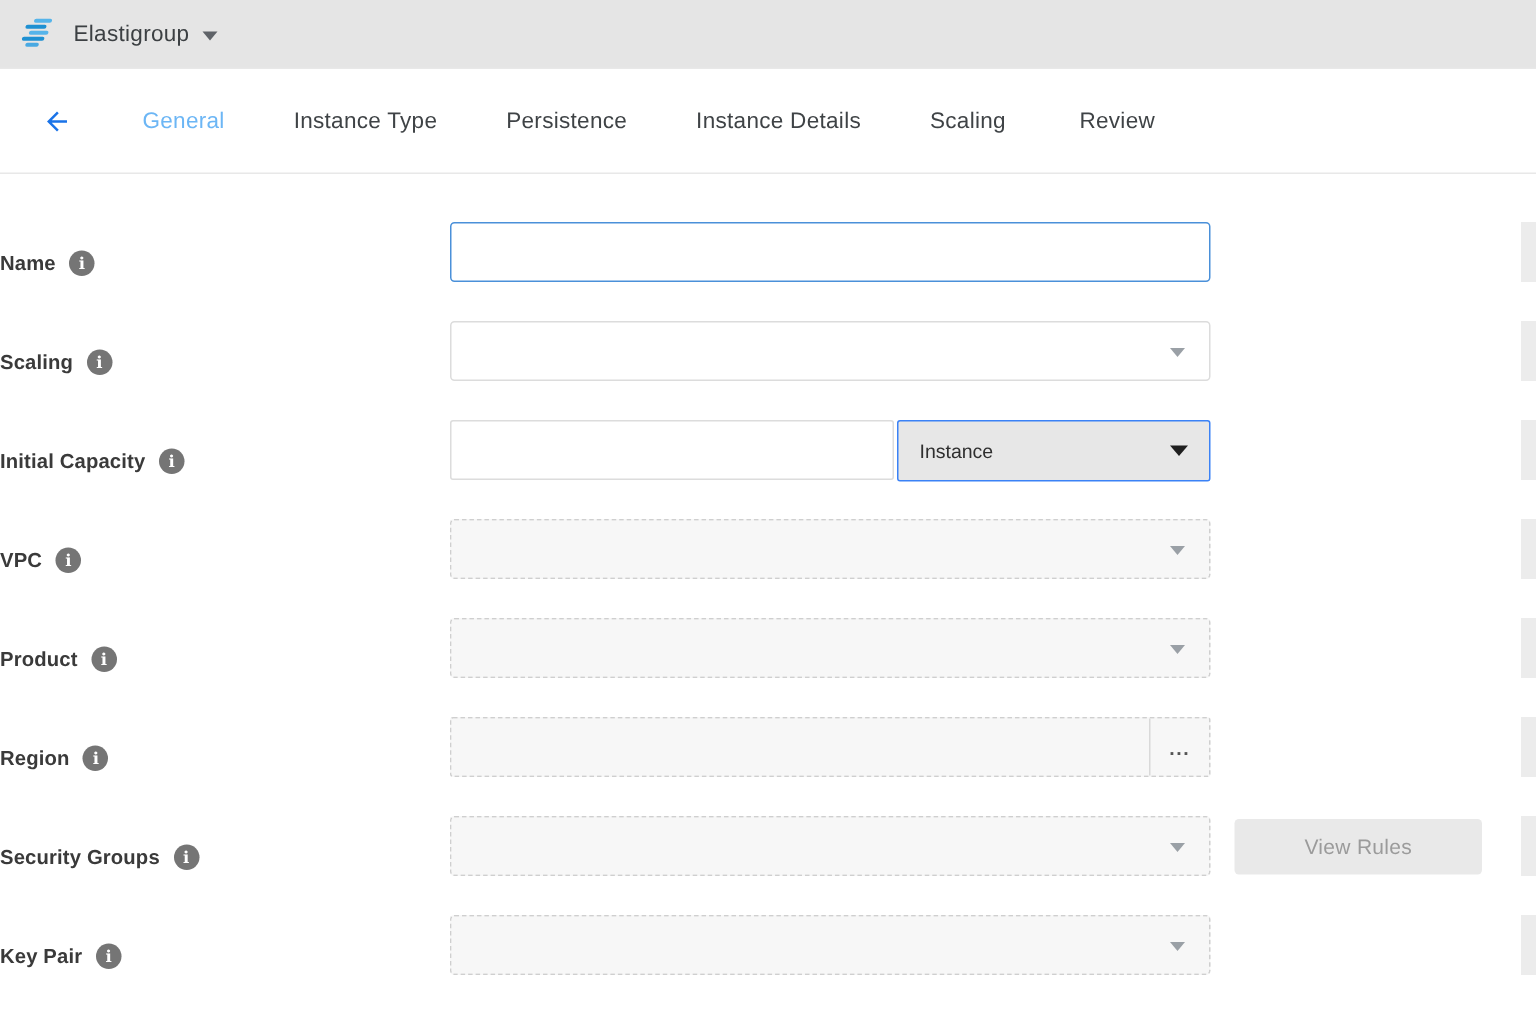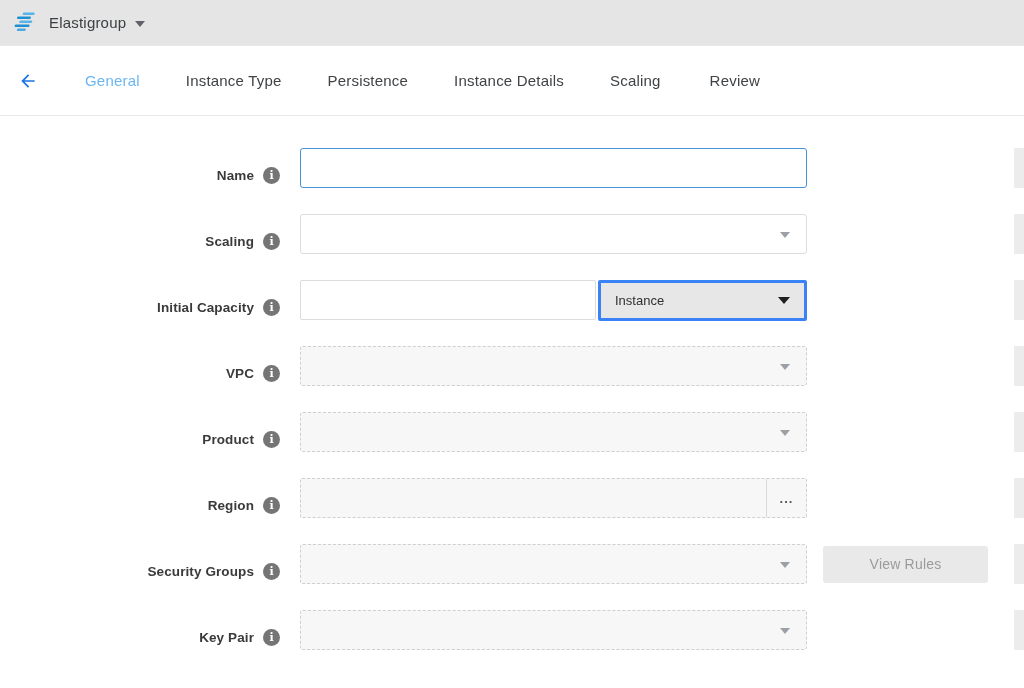--- a/index.html
+++ b/index.html
@@ -10,54 +10,54 @@
   .header { height:46px; display:flex; align-items:center; padding-left:14px;
     border-bottom:1px solid #e8e8e8; background:#e5e5e5; }
   .app-switcher { display:flex; align-items:center; cursor:pointer; }
   .logo { width:26px; height:21px; }
   .app-name { font-size:15px; color:#3c4043; margin-left:9px; letter-spacing:.2px; }
   .hdr-caret { width:0; height:0; border-left:5px solid transparent;
     border-right:5px solid transparent; border-top:6px solid #5f6368;
     margin-left:9px; margin-top:2px; }
 
   
-  .tabbar { height:70px; display:flex; align-items:center; padding-left:18px;
+  .tabbar { height:70px; display:flex; align-items:center; padding-left:28px;
     border-bottom:1px solid #e8e8e8; background:#fff; }
   .back-arrow { width:20px; height:20px; margin-right:47px; cursor:pointer; flex:none; }
   .tab { font-size:15px; color:#3f4346; margin-right:46px; cursor:pointer;
     letter-spacing:.2px; white-space:nowrap; }
   .tab.active { color:#6cb6f5; }
   .tab-scaling { margin-right:49px; }
 
   
   .form { padding-top:32px; position:relative; }
   .row { display:flex; align-items:center; height:40px; margin-bottom:26px; }
   .label-col { width:300px; display:flex; align-items:center;
-    justify-content:flex-end; padding-right:20px; flex:none;margin-top:15px; }
+    padding-right:20px; flex:none;margin-top:15px; }
   .lbl { font-size:13.5px; font-weight:bold; color:#3a3a3a; letter-spacing:.1px; }
   .info { width:17px; height:17px; border-radius:50%; background:#757575;
     color:#fff; font-size:11px; font-weight:bold; display:flex; align-items:center;
     justify-content:center; margin-left:9px; flex:none;
     font-family:"DejaVu Serif","Liberation Serif",serif; }
   .ctrl { width:507px; position:relative; display:flex; align-items:center; flex:none; }
 
   input.text { width:100%; height:40px; border:1.5px solid #4a90d9; border-radius:3px;
     outline:none; padding:0 12px; font-size:13px; color:#333; background:#fff; }
 
   .select { width:100%; height:40px; border:1px solid #dcdcdc; border-radius:3px;
     background:#fff; position:relative; cursor:pointer; }
   .select .caret { position:absolute; right:16px; top:50%; margin-top:-2px;
     width:0; height:0; border-left:5px solid transparent;
     border-right:5px solid transparent; border-top:6px solid #9aa0a6; }
   .select.disabled { border:1px dashed #cfcfcf; background:#f7f7f7; cursor:default; }
 
   .cap-input { width:296px; height:40px; border:1px solid #dcdcdc; border-radius:2px;
     outline:none; padding:0 12px; font-size:13px; color:#333; background:#fff; flex:none; }
   .unit-select { width:209px; height:41px; margin-left:2px; background:#e7e7e7;
-    border:3px solid #3b82f6; border-radius:2px; position:relative; display:flex;
+    border:1px solid #3b82f6; border-radius:2px; position:relative; display:flex;
     align-items:center; padding-left:14px; cursor:pointer; flex:none; }
   .unit-select .unit-label { font-size:13px; color:#2f2f2f; }
   .unit-select .caret-dark { position:absolute; right:14px; top:50%; margin-top:-3px;
     width:0; height:0; border-left:6px solid transparent;
     border-right:6px solid transparent; border-top:7px solid #1f1f1f; }
 
   .image-field { width:100%; height:40px; border:1px dashed #cfcfcf; border-radius:2px;
     background:#f7f7f7; display:flex; align-items:stretch; }
   .image-value { flex:1; }
   .dots-box { width:40px; border-left:1px solid #d9d9d9; display:flex;

